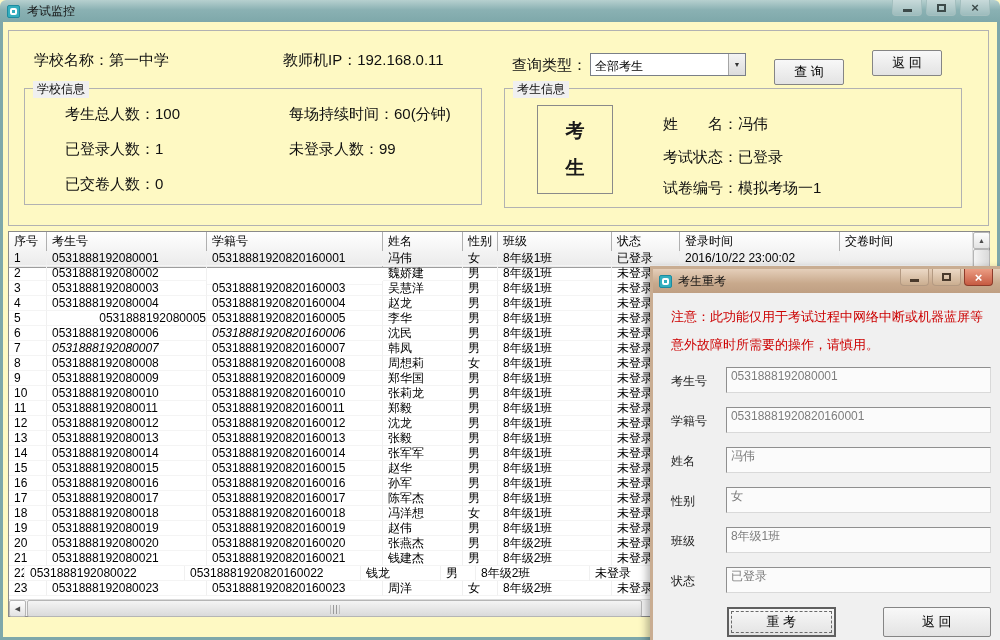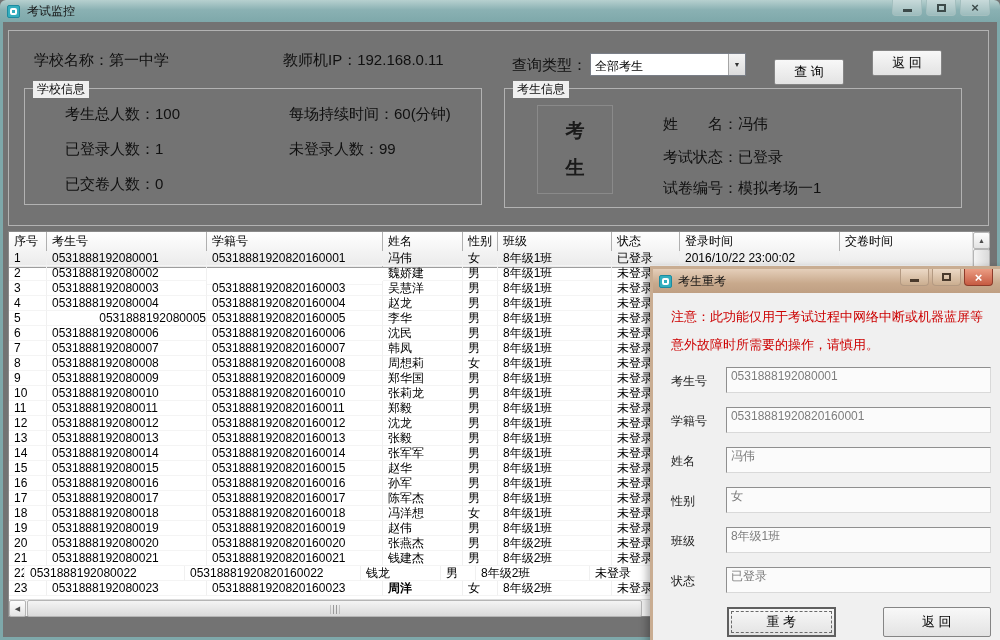--- a/index.html
+++ b/index.html
@@ -2,21 +2,21 @@
 <html><head>
 <meta charset="utf-8">
 <style>
   * { box-sizing: border-box; }
   html,body { margin:0; padding:0; }
   body {
     width:1000px; height:640px; position:relative; overflow:hidden;
     font-family:"Liberation Sans","DejaVu Sans",sans-serif;
     background:#ffffff;
   }
-  .window { position:absolute; inset:0; background:#737373; }
+  .window { position:absolute; inset:0; background:#fef9c3; }
   .frame-strip { position:absolute; background:#7ea8aa; z-index:1; }
   .frame-l { left:0; top:22px; width:3px; bottom:0; }
   .frame-r { right:0; top:22px; width:3px; bottom:0; }
   .frame-b { left:0; bottom:0; height:3px; right:0; }
 
   
   .titlebar {
     position:absolute; top:0; left:0; right:0; height:22px;
     background:linear-gradient(#b7d0cf, #8ab1b3 45%, #7ea8aa);
     border-radius:6px 6px 0 0; display:flex; align-items:center;
@@ -245,31 +245,31 @@
           <div class="td" style="width: 80px;">李华</div>
           <div class="td" style="width: 35px;">男</div>
           <div class="td" style="width: 114px;">8年级1班</div>
           <div class="td" style="width: 68px;">未登录</div>
           <div class="td" style="width: 160px;"></div>
           <div class="td" style="width: 134px;"></div>
         </div>
         <div class="tr">
           <div class="td" style="width: 38px;">6</div>
           <div class="td" style="width: 160px;">0531888192080006</div>
-          <div class="td" style="width: 176px;">05318881920820160006</div>
+          <div class="td" style="width: 176px; font-style: italic;">05318881920820160006</div>
           <div class="td" style="width: 80px;">沈民</div>
           <div class="td" style="width: 35px;">男</div>
           <div class="td" style="width: 114px;">8年级1班</div>
           <div class="td" style="width: 68px;">未登录</div>
           <div class="td" style="width: 160px;"></div>
           <div class="td" style="width: 134px;"></div>
         </div>
         <div class="tr">
           <div class="td" style="width: 38px;">7</div>
-          <div class="td" style="width: 160px;">0531888192080007</div>
+          <div class="td" style="width: 160px; font-style: italic;">0531888192080007</div>
           <div class="td" style="width: 176px;">05318881920820160007</div>
           <div class="td" style="width: 80px;">韩凤</div>
           <div class="td" style="width: 35px;">男</div>
           <div class="td" style="width: 114px;">8年级1班</div>
           <div class="td" style="width: 68px;">未登录</div>
           <div class="td" style="width: 160px;"></div>
           <div class="td" style="width: 134px;"></div>
         </div>
         <div class="tr">
           <div class="td" style="width: 38px;">8</div>
@@ -433,21 +433,21 @@
           <div class="td" style="width: 35px;">男</div>
           <div class="td" style="width: 114px;">8年级2班</div>
           <div class="td" style="width: 68px;">未登录</div>
           <div class="td" style="width: 160px;"></div>
           <div class="td" style="width: 134px;"></div>
         </div>
         <div class="tr">
           <div class="td" style="width: 38px;">23</div>
           <div class="td" style="width: 160px;">0531888192080023</div>
           <div class="td" style="width: 176px;">05318881920820160023</div>
-          <div class="td" style="width: 80px; font-weight: bold;">周洋</div>
+          <div class="td" style="width: 80px;">周洋</div>
           <div class="td" style="width: 35px;">女</div>
           <div class="td" style="width: 114px;">8年级2班</div>
           <div class="td" style="width: 68px;">未登录</div>
           <div class="td" style="width: 160px;"></div>
           <div class="td" style="width: 134px;"></div>
         </div>
       </div>
     <div class="vscroll">
       <div class="scroll-btn">▲</div>
       <div class="vthumb"></div>

